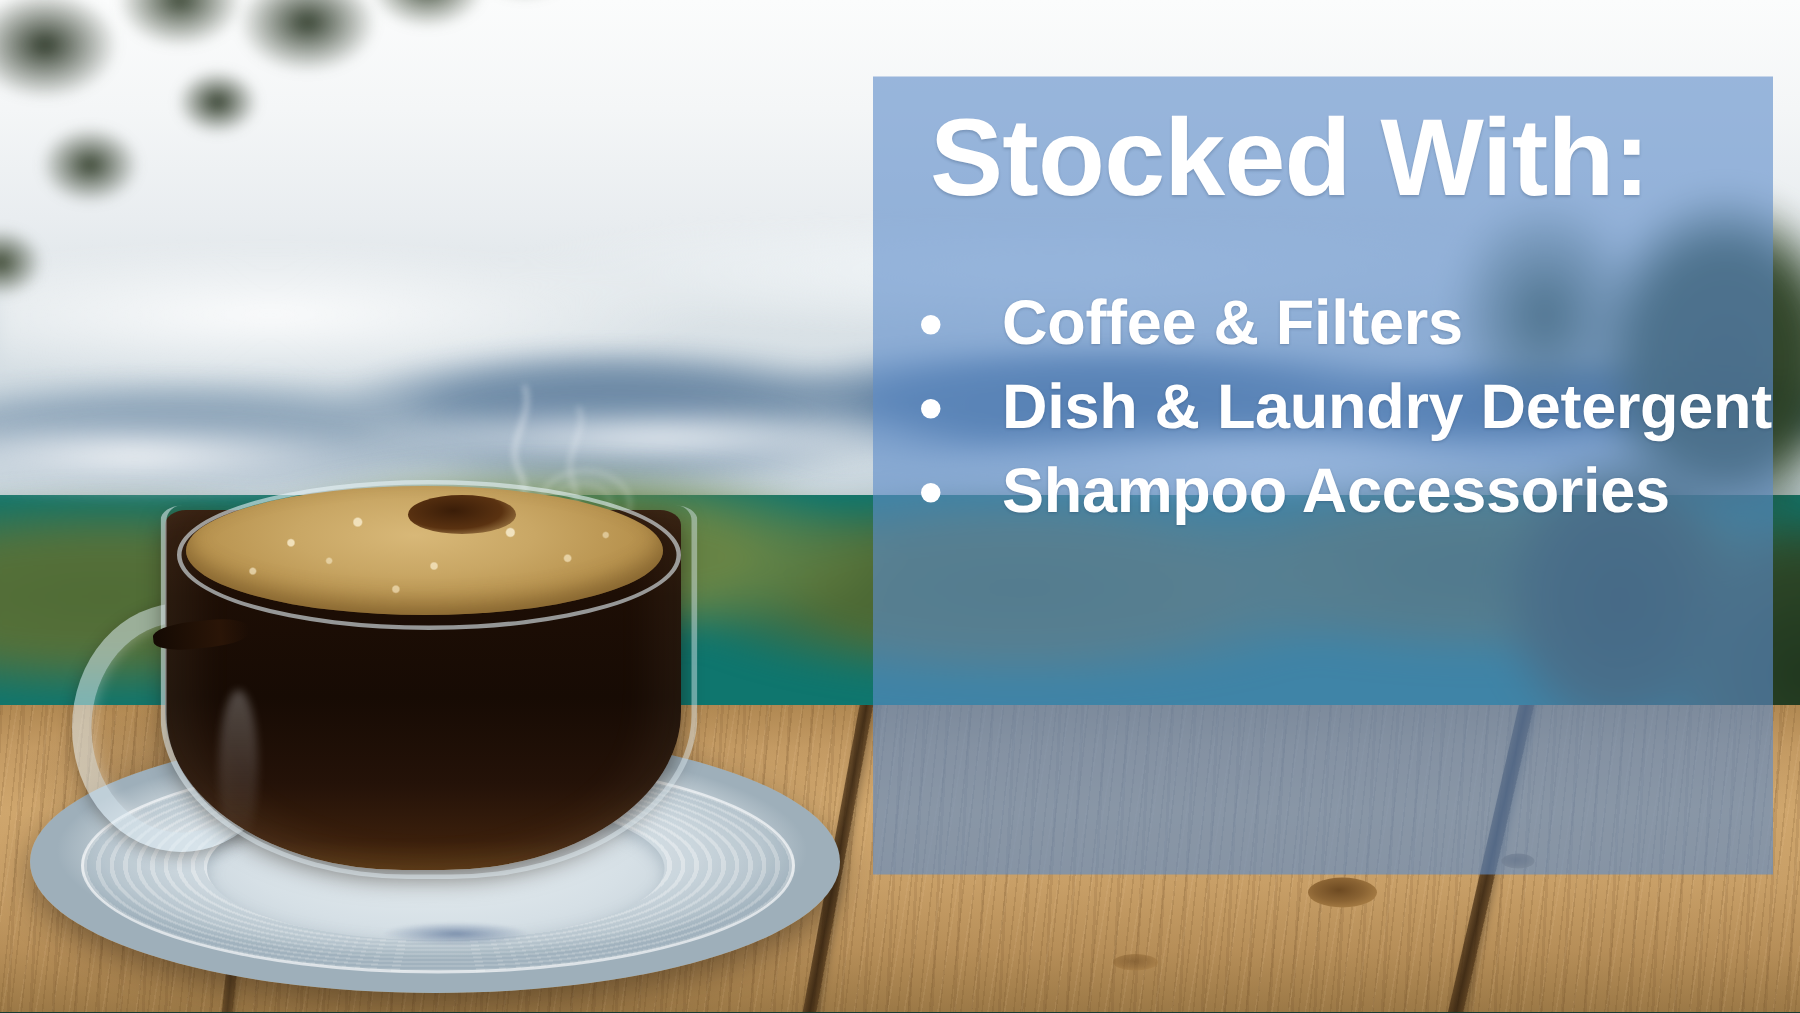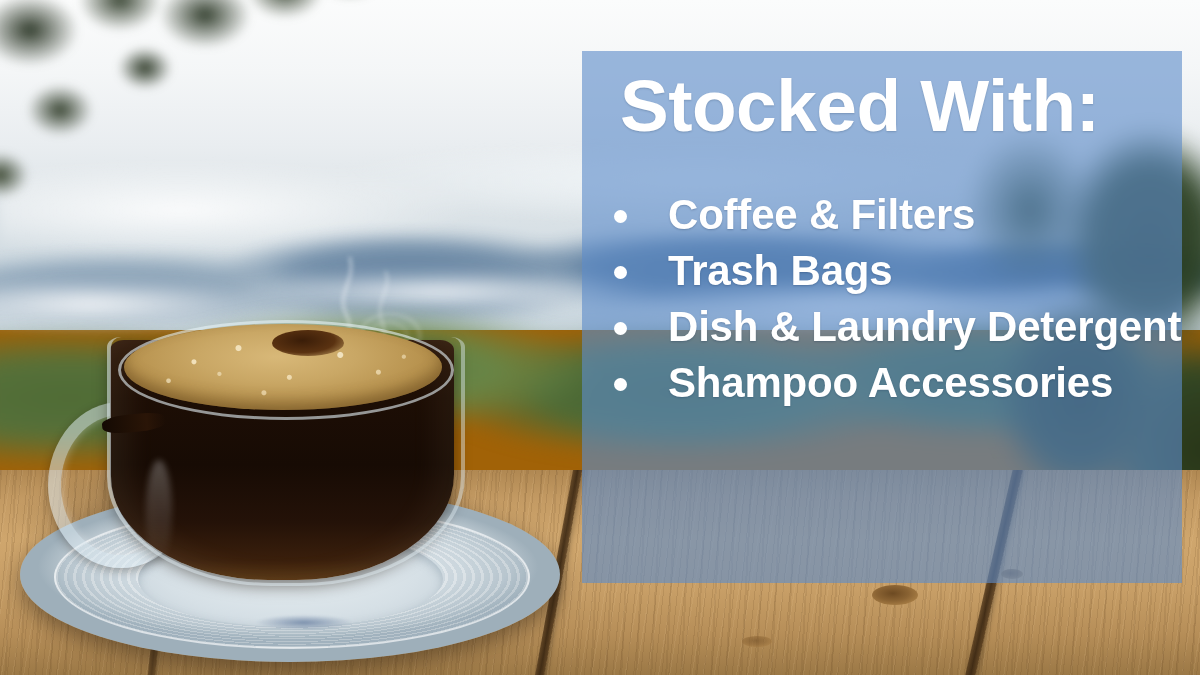--- a/index.html
+++ b/index.html
@@ -10,21 +10,21 @@
   }
   body {
     font-family: "Liberation Sans", sans-serif;
   }
 
   #slide {
     position: relative;
     width: 1200px;
     height: 675px;
     overflow: hidden;
-    background: #a16207;
+    background: #0f766e;
   }
 
   
   .photo {
     position: absolute;
     inset: 0;
     overflow: hidden;
   }
 
   
@@ -418,24 +418,20 @@
 
     <h1 class="panel-title">Stocked With:</h1>
 
     <ul class="panel-list">
       <li>
         <span class="bullet"></span>
         <span>Coffee &amp; Filters</span>
       </li>
       <li>
         <span class="bullet"></span>
-        <span>Trash Bags</span>
-      </li>
-      <li>
-        <span class="bullet"></span>
         <span>Dish &amp; Laundry Detergent</span>
       </li>
       <li>
         <span class="bullet"></span>
         <span>Shampoo Accessories</span>
       </li>
     </ul>
 
   </div>
 

